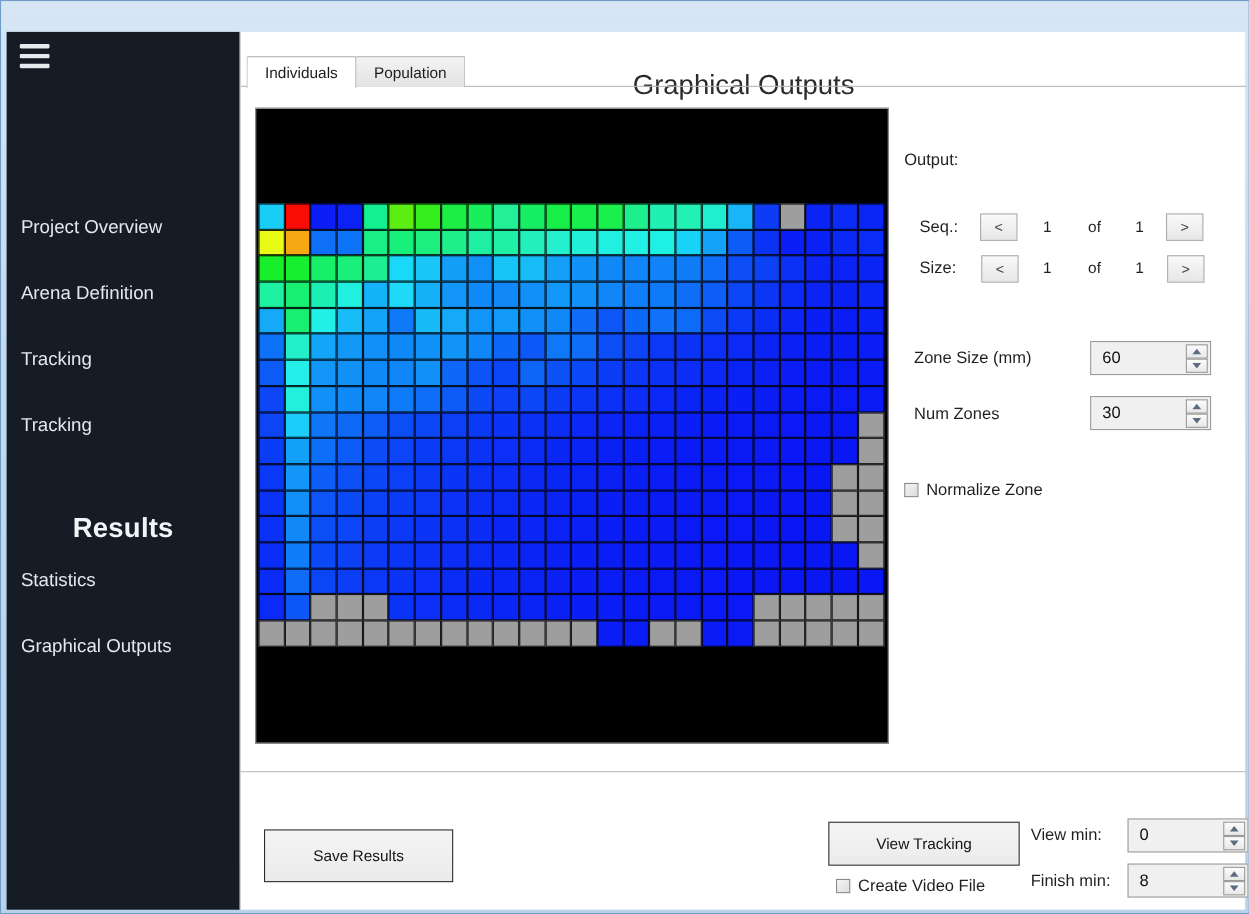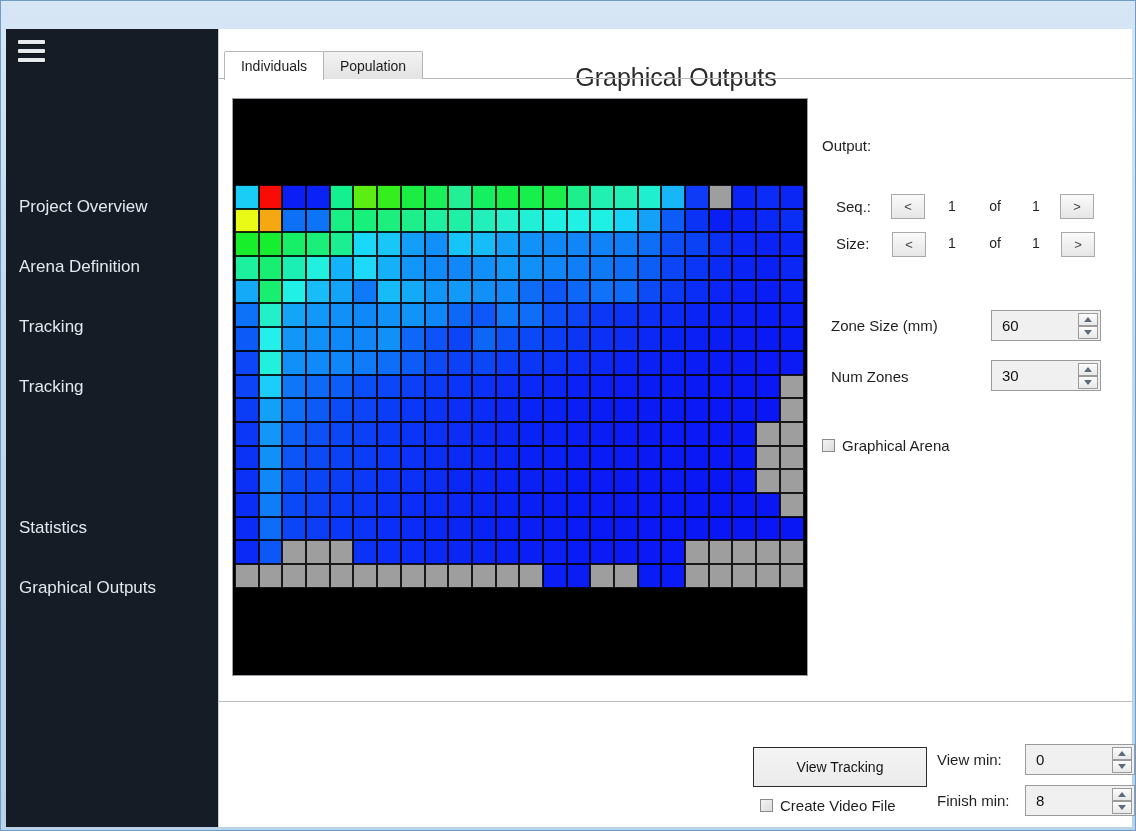--- a/index.html
+++ b/index.html
@@ -241,20 +241,21 @@
       <div class="bar"></div>
       <div class="bar"></div>
     </div>
 
 
     <div class="side-item" style="top:168px">Project Overview</div>
     <div class="side-item" style="top:228px">Arena Definition</div>
     <div class="side-item" style="top:288px">Tracking</div>
     <div class="side-item" style="top:348px">Tracking</div>
 
+    <div class="side-heading" id="heading-results">Results</div>
 
     <div class="side-item" style="top:489px">Statistics</div>
     <div class="side-item" style="top:549px">Graphical Outputs</div>
 
   </div>
 
   <div id="content">
 
     <div id="page-title">Graphical Outputs</div>
 
@@ -714,25 +715,26 @@
             <i class="tri-up-s"></i>
           </div>
         <div>
             <i class="tri-dn-s"></i>
           </div>
       </span>
     </div>
 
     <div class="cbox" style="left:603px; top:408px;">
       <span class="box"></span>
-      <span>Graphical Arena</span>
+      <span>Normalize Zone</span>
     </div>
 
     <div id="bottom-rule"></div>
 
+    <div class="bigbtn" id="btn-save">Save Results</div>
 
     <div class="bigbtn" id="btn-view">View Tracking</div>
 
     <div class="cbox" style="left:541px; top:768px;">
       <span class="box"></span>
       <span>Create Video File</span>
     </div>
 
     <div class="ctl-label" style="left:718px; top:722px;">View min:</div>
     <div class="spin" style="left:806px; top:715px;">

